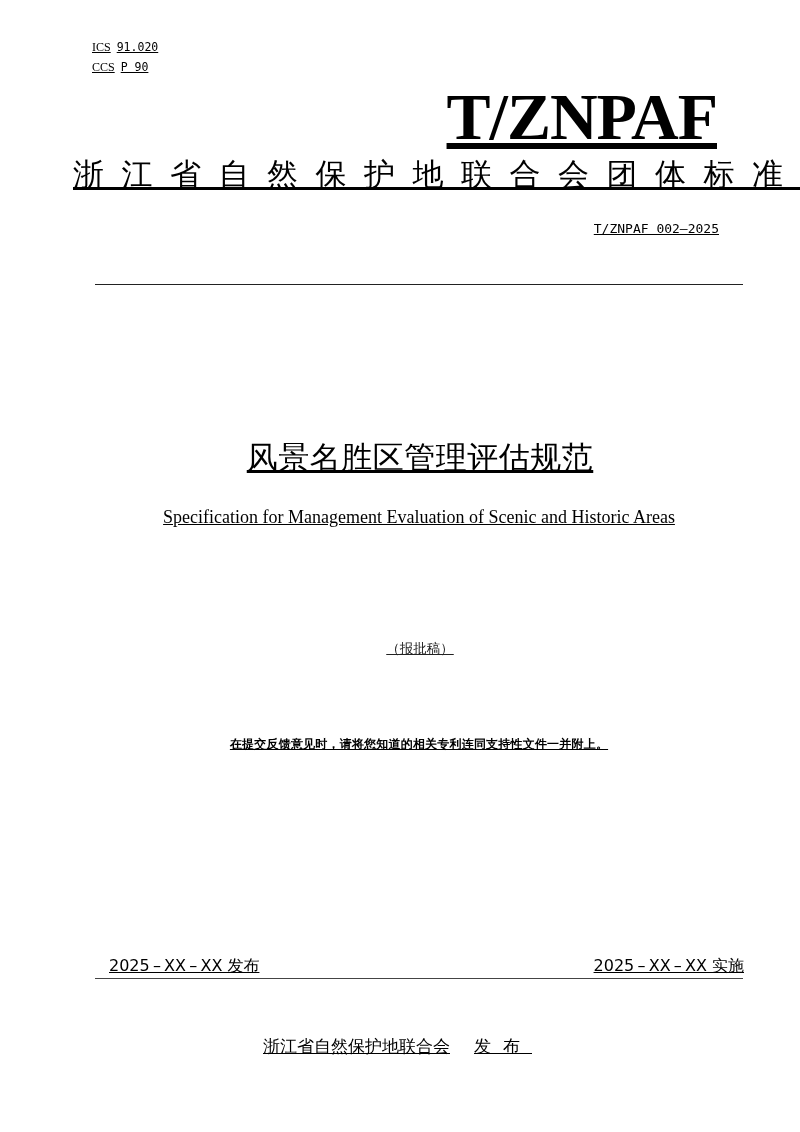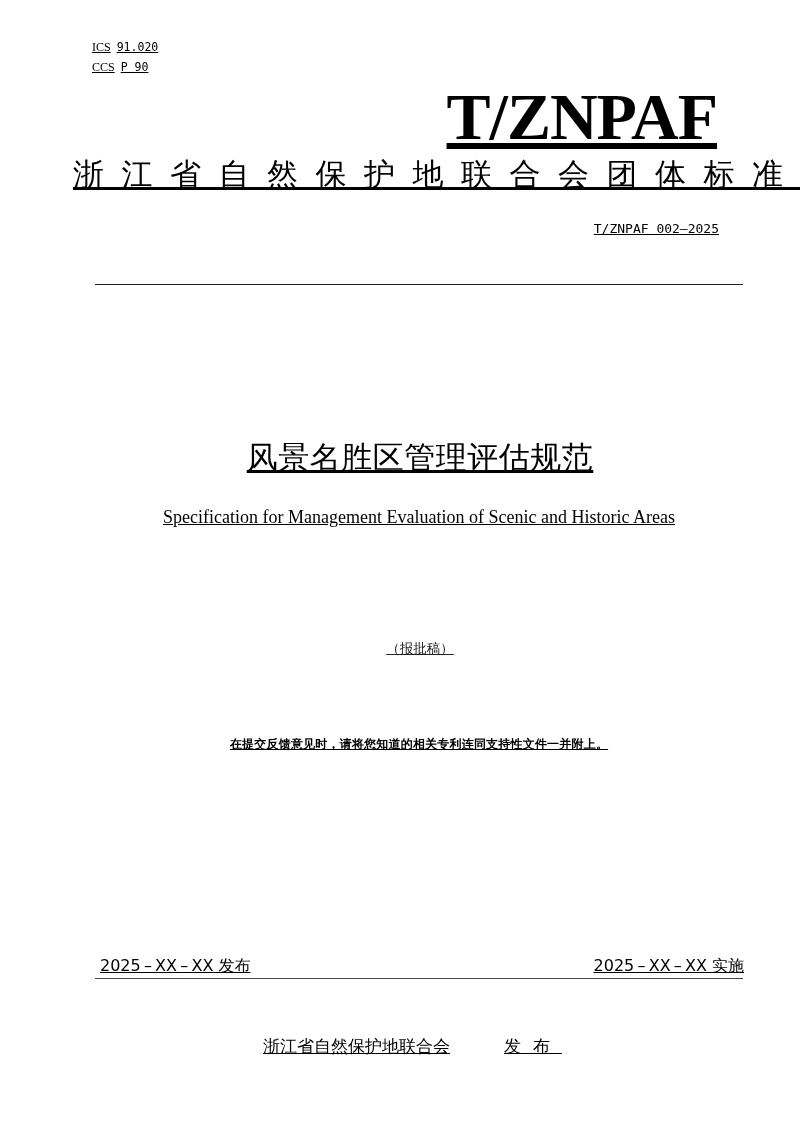--- a/index.html
+++ b/index.html
@@ -8,25 +8,25 @@
   .codes { left: 92px; top: 37px; font-size: 12px; line-height: 20px; font-family: "Liberation Serif", serif; }
   .codes .num { font-family: "DejaVu Sans Mono", monospace; font-size: 11.5px; margin-left: 6px; }
   .logo { left: 365px; top: 82px; width: 352px; font-family: "Liberation Serif", serif; font-weight: bold; font-size: 66px; line-height: 70px; letter-spacing: -1px; text-align: right; white-space: nowrap; }
   .org-title { left: 73px; top: 152px; width: 652px; font-size: 31px; line-height: 44px; letter-spacing: 17.5px; white-space: nowrap; }
   .std-no { right: 81px; top: 218px; font-family: "DejaVu Sans Mono", monospace; font-size: 13px; line-height: 22px; white-space: nowrap; }
   .rule-top { left: 95px; top: 284px; width: 648px; height: 1px; background: #222; }
   .cn-title { left: 0; top: 435px; width: 840px; text-align: center; font-size: 31px; line-height: 44px; letter-spacing: 0.5px; }
   .en-title { left: 0; top: 504px; width: 838px; text-align: center; font-family: "Liberation Serif", serif; font-size: 18px; line-height: 26px; }
   .stage { left: 0; top: 637px; width: 840px; text-align: center; font-size: 13.5px; line-height: 22px; color: #222; }
   .notice { left: 0; top: 734px; width: 838px; text-align: center; font-size: 12px; line-height: 20px; font-weight: bold; letter-spacing: 0.2px; }
-  .pub-date { left: 100px; top: 954px; font-size: 16px; line-height: 24px; white-space: nowrap; }
+  .pub-date { left: 109px; top: 954px; font-size: 16px; line-height: 24px; white-space: nowrap; }
   .impl-date { right: 56px; top: 954px; font-size: 16px; line-height: 24px; white-space: nowrap; }
   .rule-bottom { left: 95px; top: 978px; width: 648px; height: 1px; background: #444; }
   .publisher { left: 263px; top: 1034px; font-size: 17px; line-height: 24px; white-space: nowrap; }
-  .publisher .act { margin-left: 54px; letter-spacing: 12px; }
+  .publisher .act { margin-left: 24px; letter-spacing: 12px; }
 </style>
 </head>
 <body>
 
 <div class="abs codes">
   <div>
     <span>ICS</span><span class="num">91.020</span>
   </div>
   <div>
     <span>CCS</span><span class="num">P 90</span>

